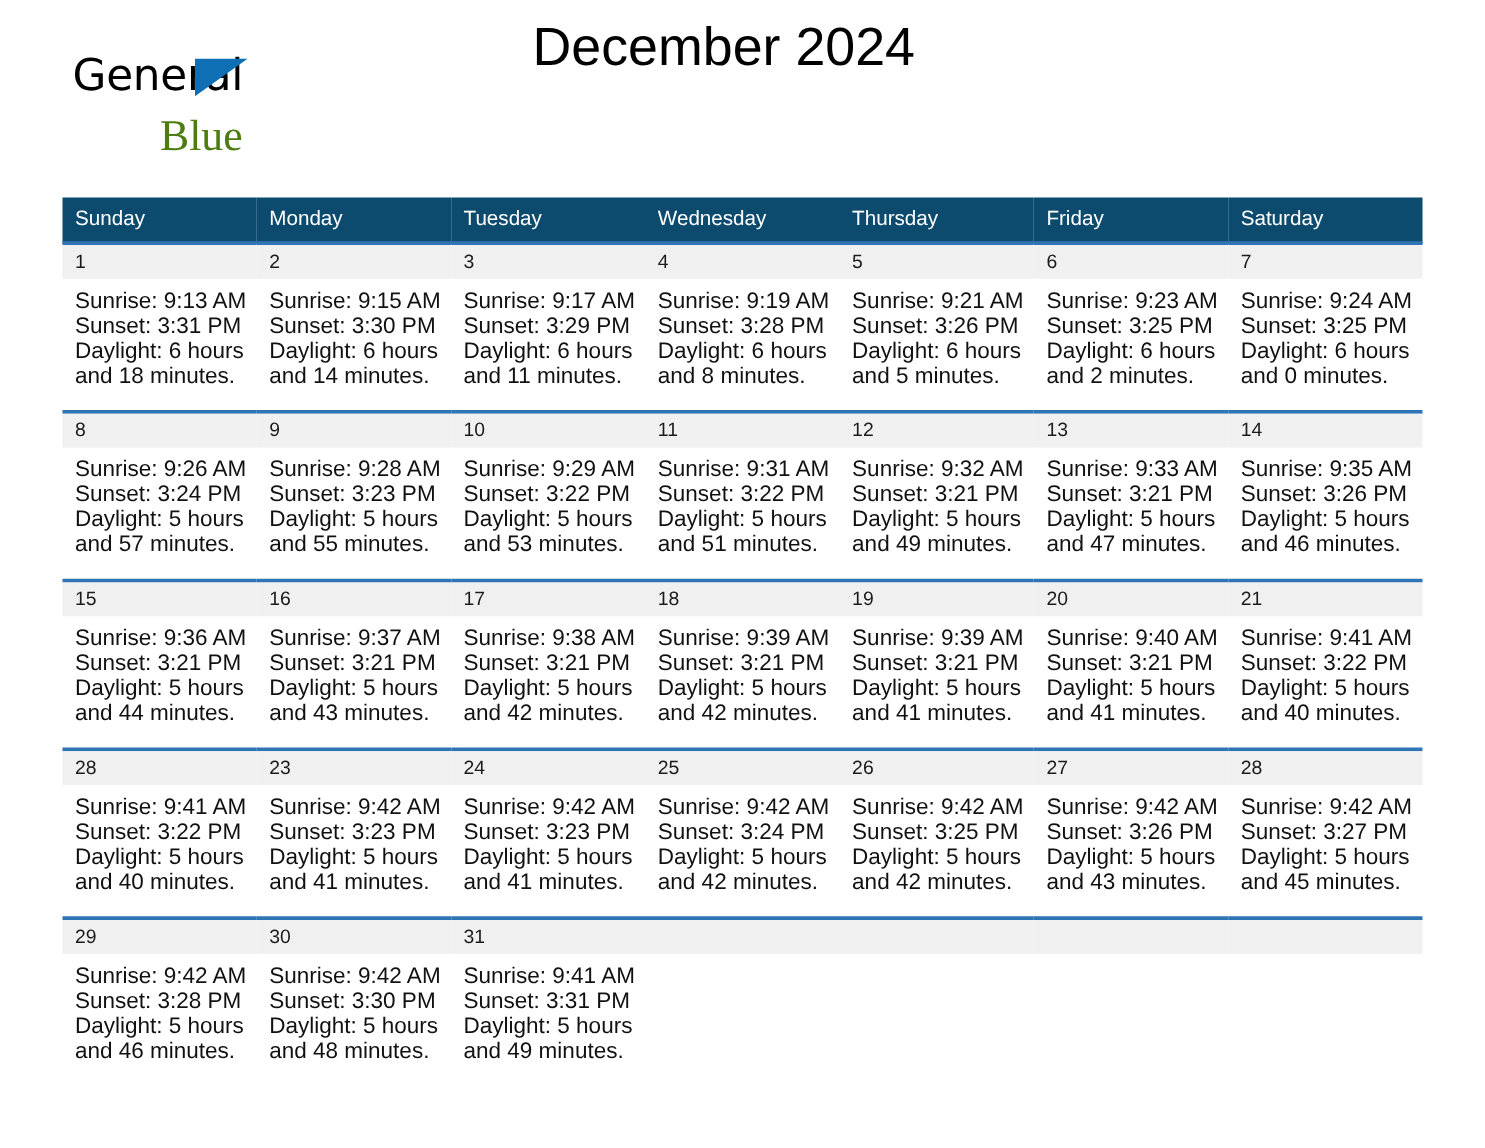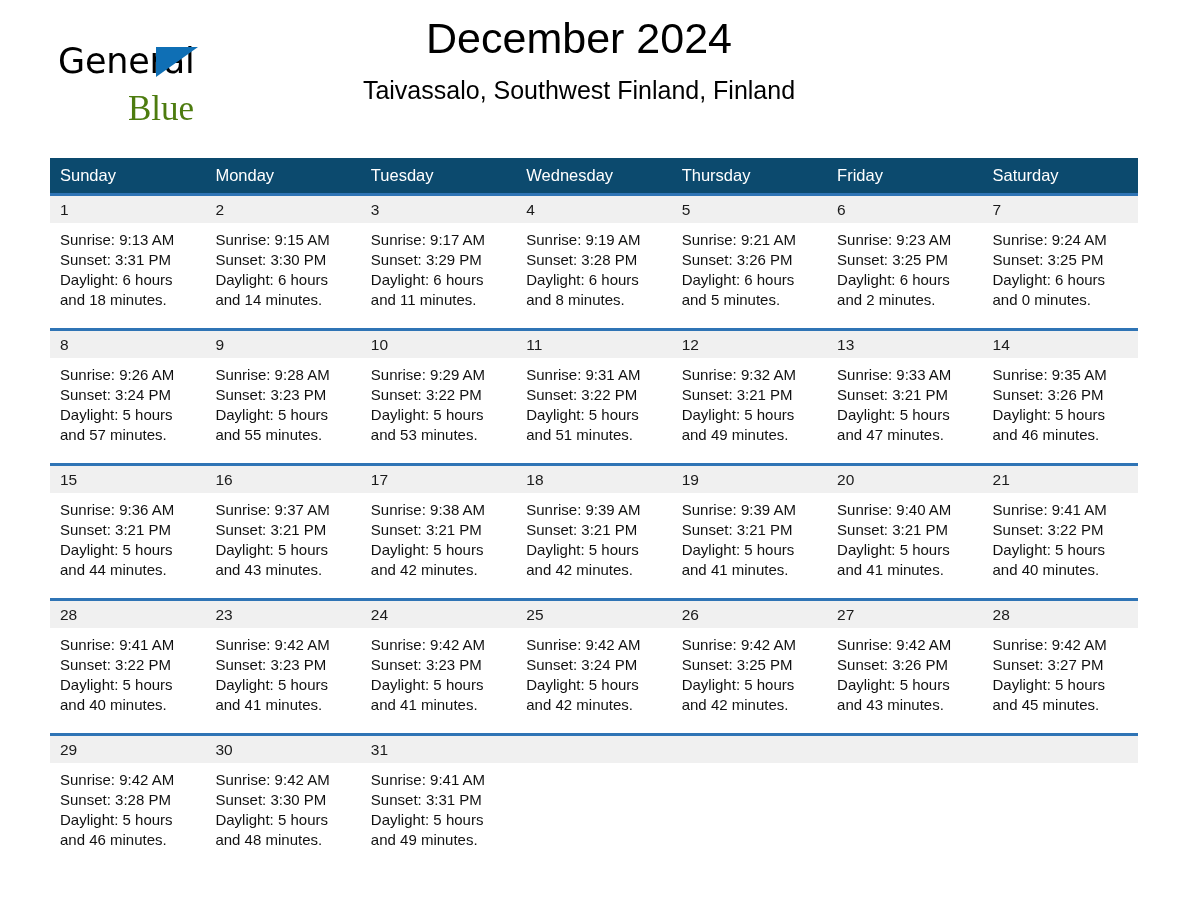--- a/index.html
+++ b/index.html
@@ -127,42 +127,41 @@
     background: #f0f0f0;
     height: 27px;
     line-height: 27px;
     padding-left: 10px;
     font-size: 15.5px;
     color: #1b1b1b;
   }
   .cell.empty .daynum-band { color: transparent; }
   .details {
     padding: 7px 0 0 10px;
-    font-size: 15px;
+    font-size: 18px;
     line-height: 20px;
     color: #111111;
     white-space: pre-line;
   }
 </style>
 </head>
 <body>
 
 <div class="page">
 
   <div class="topbar">
 
     <div class="logo">
       <span class="logo-general">General</span>
       <span class="logo-tri"></span>
       <span class="logo-blue">Blue</span>
     </div>
 
     <div class="title-block">
       <div class="cal-title">December 2024</div>
-      <div class="cal-subtitle">Taivassalo, Southwest Finland, Finland</div>
     </div>
 
   </div>
 
   <div class="calendar">
     <table class="cal-table">
       <colgroup>
         <col>
           <col>
           <col>

